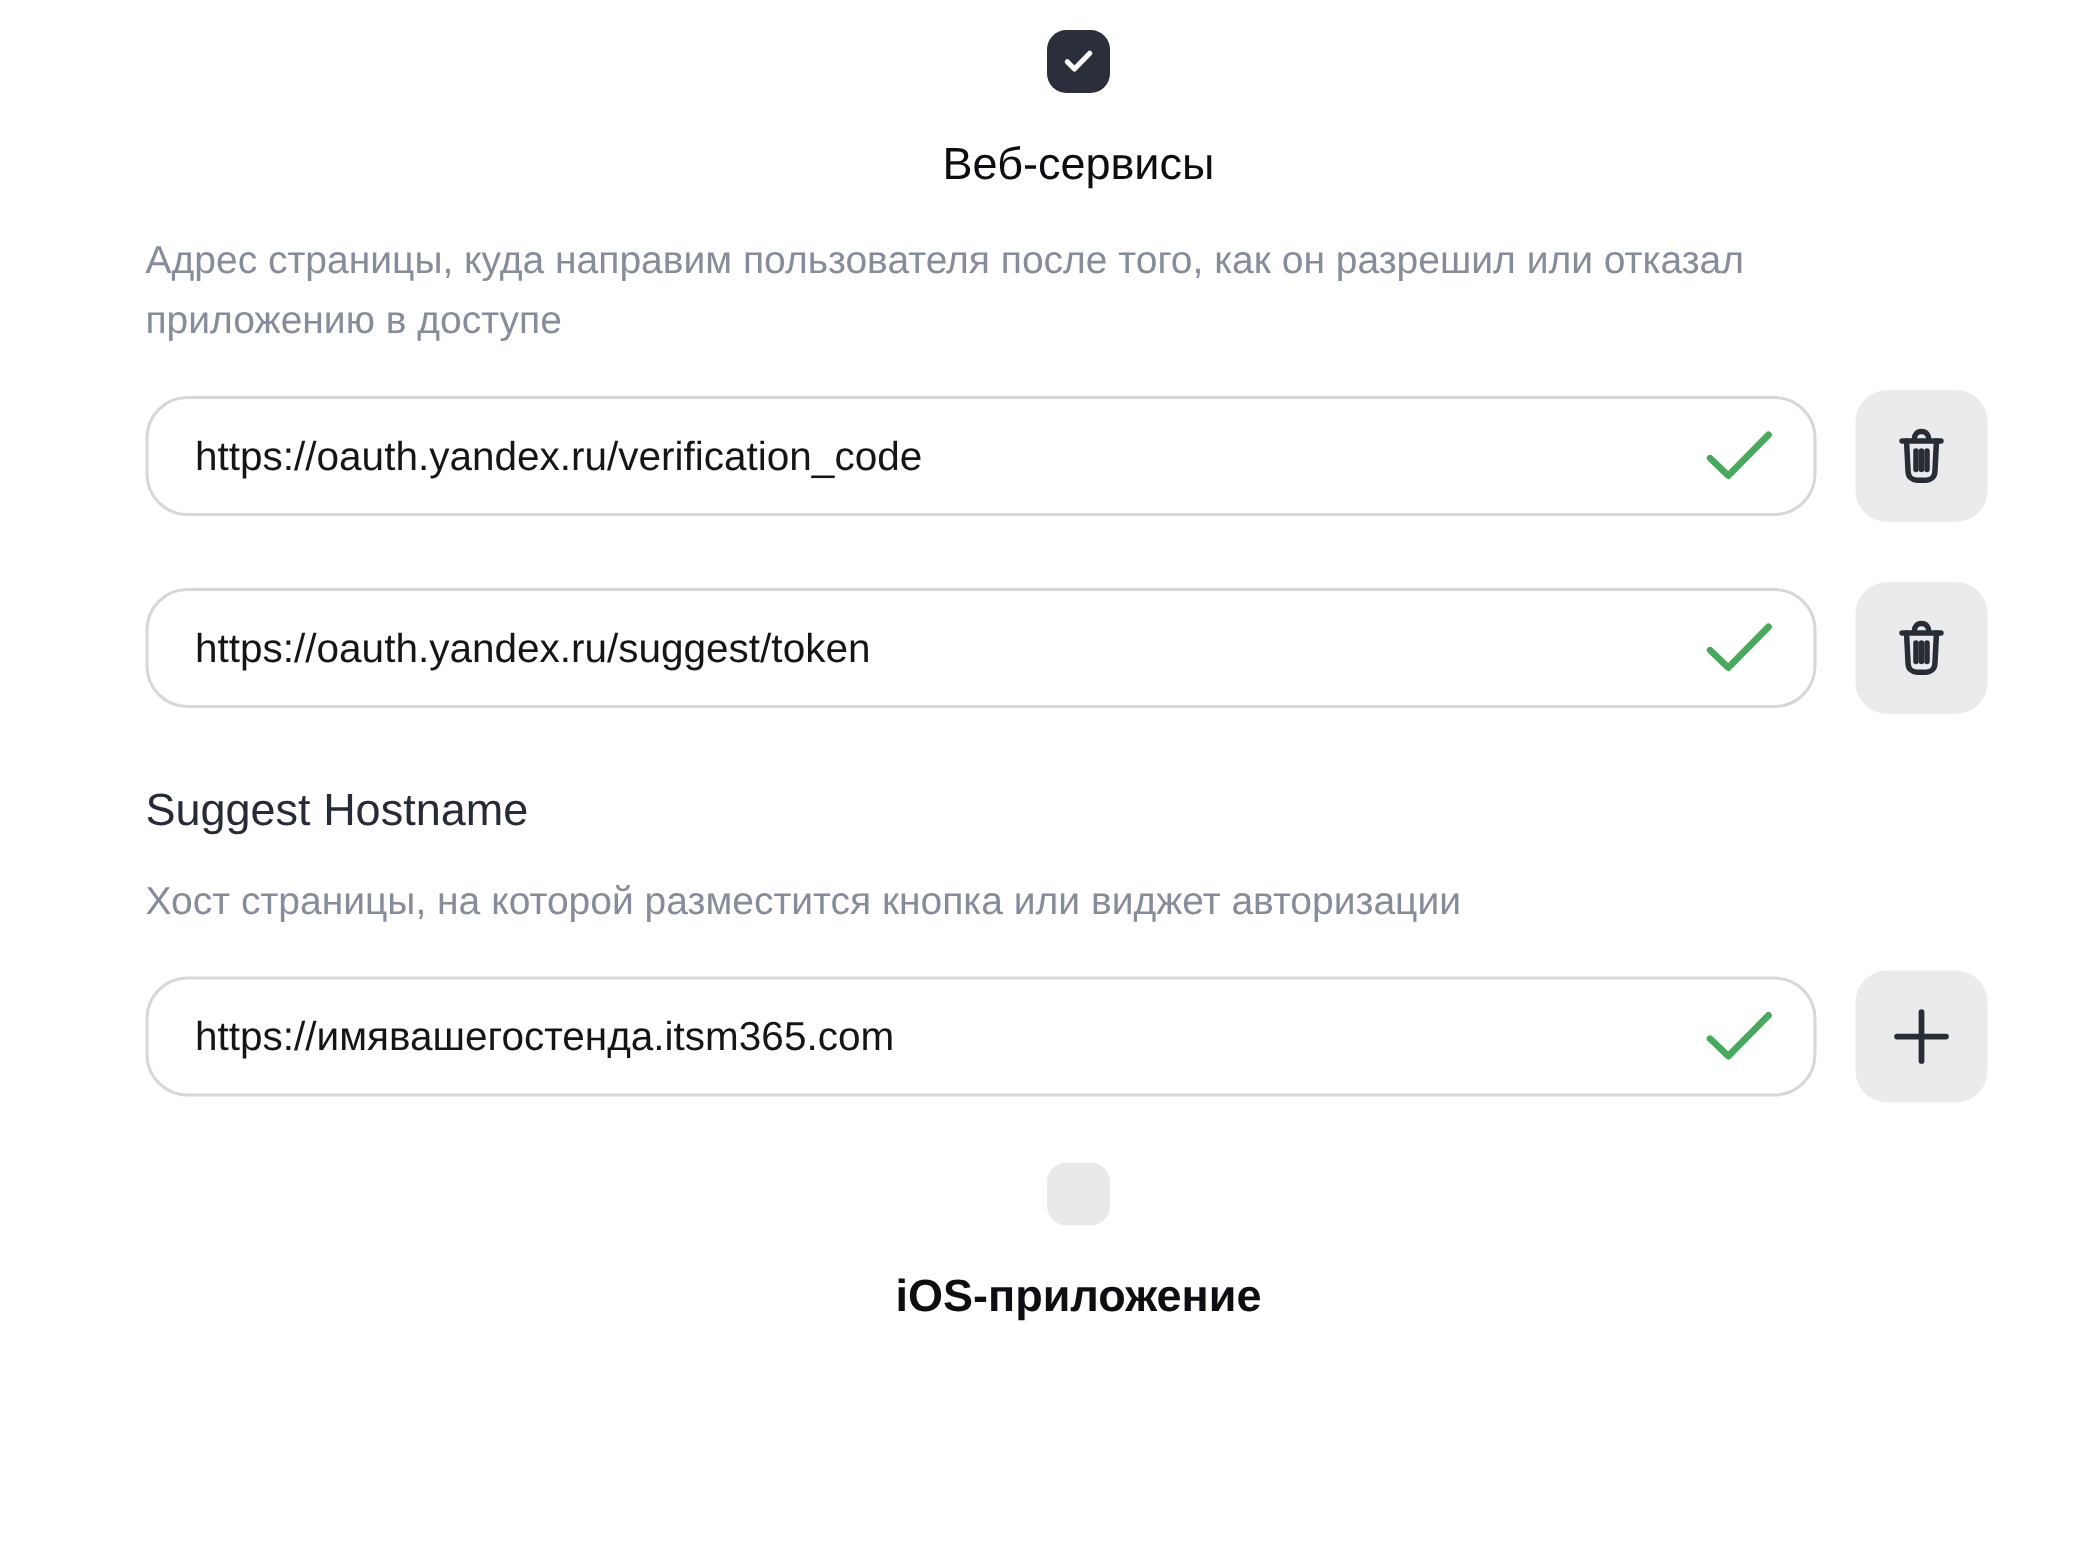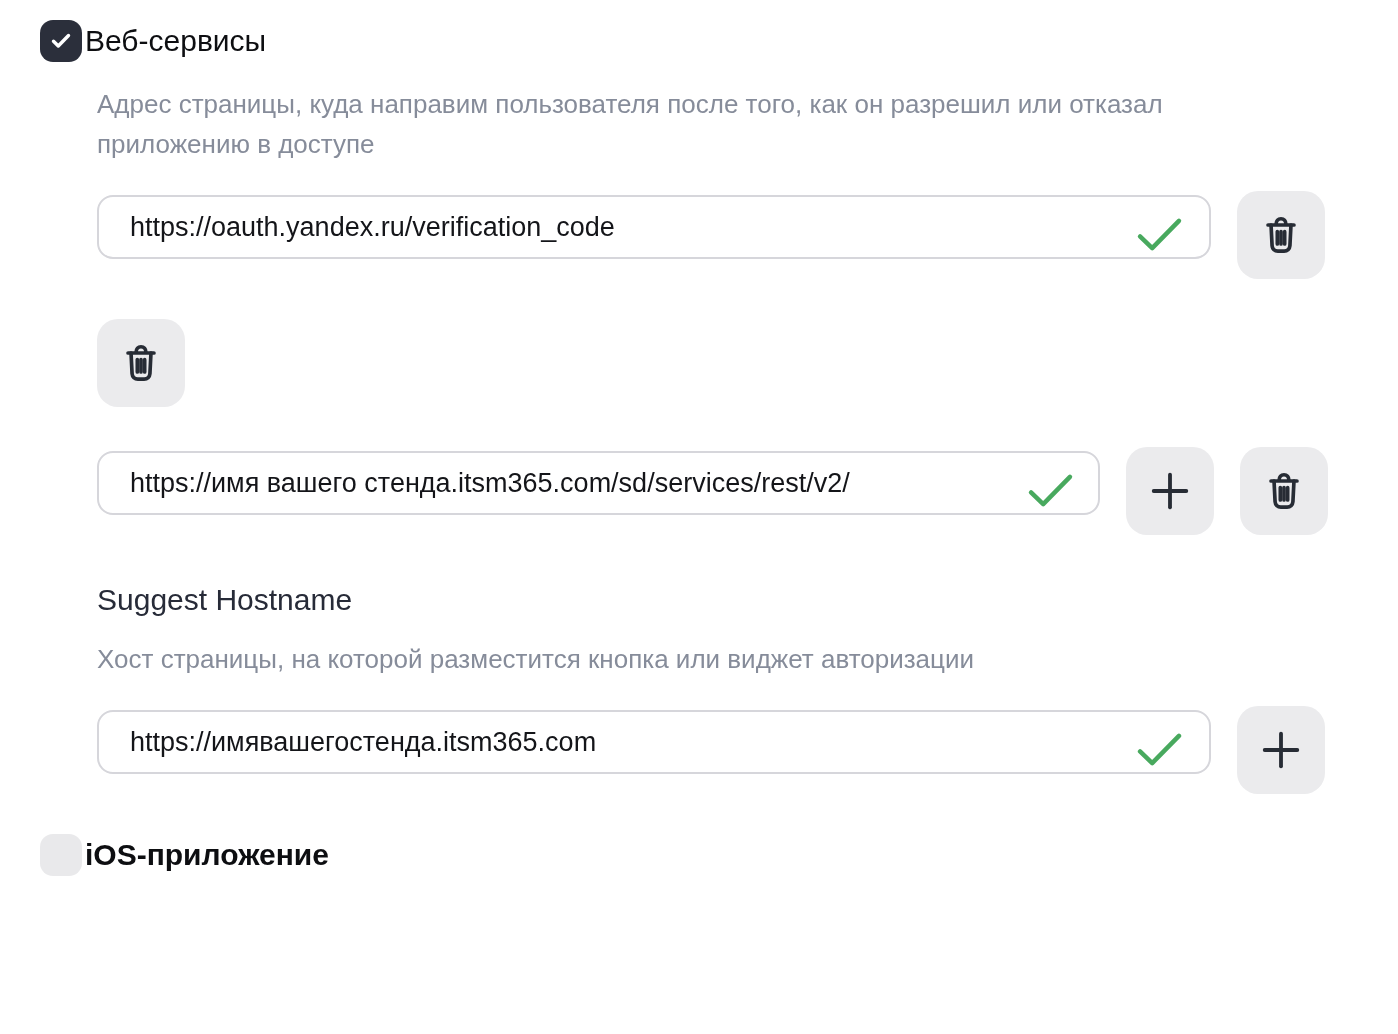--- a/index.html
+++ b/index.html
@@ -9,23 +9,25 @@
     color: #17181c;
     width: 1398px;
     height: 1034px;
     overflow: hidden;
   }
   .page { padding: 20px 0 0 40px; }
 
   
   .checkbox-row {
     display: flex;
-    gap: 3px;
+    align-items: center;
+    gap: 27px;
     cursor: pointer;
     margin-bottom: 0;
+    flex-direction: column;
   }
   .checkbox {
     width: 42px; height: 42px;
     border-radius: 13px;
     flex: none;
     display: flex; align-items: center; justify-content: center;
   }
   .checkbox.checked { background: #2b2f3b; }
   .checkbox.unchecked { background: #e9e9eb; }
   .checkbox-label {
@@ -60,23 +62,23 @@
   .input-row {
     display: flex;
     align-items: center;
     gap: 26px;
     height: 88px;
     margin-bottom: 40px;
   }
   .input-wrap { position: relative; flex: none; width: 1114px; height: 80px; }
   .input-wrap.short { width: 1003px; }
   .url-input {
-    width: 100%; height: 64px;
+    width: 100%; height: 80px;
     border: 2px solid #d6d6db;
-    border-radius: 16px;
+    border-radius: 28px;
     background: #ffffff;
     font-family: "Liberation Sans", "DejaVu Sans", sans-serif;
     font-size: 27px;
     color: #141519;
     padding: 0 92px 0 31px;
     outline: none;
   }
   .valid-check {
     position: absolute;
     right: 28px; top: 50%;
@@ -135,83 +137,61 @@
               <path d="M6.3 6.8 L6.9 18.6 C7 20.4 8.4 21.7 10.2 21.7 H13.8 C15.6 21.7 17 20.4 17.1 18.6 L17.7 6.8"></path>
               <path d="M9.9 10.6 V17.6"></path>
               <path d="M12 10.6 V17.6"></path>
               <path d="M14.1 10.6 V17.6"></path>
             </g>
           </svg>
         </button>
       </div>
 
       <div class="input-row">
+        <div class="input-wrap">
+          <input class="url-input" type="text" value="https://oauth.yandex.ru/suggest/token" style="">
+          <svg class="valid-check" viewBox="0 0 48 37">
+            <path d="M4 20 L16.5 32 L44 4" fill="none" stroke="#48a95e" stroke-width="4.6" stroke-linecap="round" stroke-linejoin="round"></path>
+          </svg>
+        </div>
         <button class="icon-btn">
           <svg width="42" height="44" viewBox="0 0 24 25">
             <g fill="none" stroke="#272c35" stroke-width="2.1" stroke-linecap="round" stroke-linejoin="round">
               <path d="M4.6 6.8 H19.4"></path>
               <path d="M9.2 6.3 C9.2 4.4 10.3 3.2 12 3.2 C13.7 3.2 14.8 4.4 14.8 6.3"></path>
               <path d="M6.3 6.8 L6.9 18.6 C7 20.4 8.4 21.7 10.2 21.7 H13.8 C15.6 21.7 17 20.4 17.1 18.6 L17.7 6.8"></path>
               <path d="M9.9 10.6 V17.6"></path>
               <path d="M12 10.6 V17.6"></path>
               <path d="M14.1 10.6 V17.6"></path>
             </g>
           </svg>
         </button>
       </div>
 
+    </div>
+
+    <h3 class="section-title title-suggest">Suggest Hostname</h3>
+    <p class="desc">Хост страницы, на которой разместится кнопка или виджет авторизации</p>
+
+    <div class="rows">
       <div class="input-row">
-        <div class="input-wrap short">
-          <input class="url-input" type="text" value="https://имя вашего стенда.itsm365.com/sd/services/rest/v2/" style="">
+        <div class="input-wrap">
+          <input class="url-input" type="text" value="https://имявашегостенда.itsm365.com" style="">
           <svg class="valid-check" viewBox="0 0 48 37">
             <path d="M4 20 L16.5 32 L44 4" fill="none" stroke="#48a95e" stroke-width="4.6" stroke-linecap="round" stroke-linejoin="round"></path>
           </svg>
         </div>
         <button class="icon-btn">
           <svg width="46" height="46" viewBox="0 0 24 24">
             <g fill="none" stroke="#272c35" stroke-width="2" stroke-linecap="round">
               <path d="M12 3.5 V20.5"></path>
               <path d="M3.5 12 H20.5"></path>
             </g>
           </svg>
         </button>
-        <button class="icon-btn">
-          <svg width="42" height="44" viewBox="0 0 24 25">
-            <g fill="none" stroke="#272c35" stroke-width="2.1" stroke-linecap="round" stroke-linejoin="round">
-              <path d="M4.6 6.8 H19.4"></path>
-              <path d="M9.2 6.3 C9.2 4.4 10.3 3.2 12 3.2 C13.7 3.2 14.8 4.4 14.8 6.3"></path>
-              <path d="M6.3 6.8 L6.9 18.6 C7 20.4 8.4 21.7 10.2 21.7 H13.8 C15.6 21.7 17 20.4 17.1 18.6 L17.7 6.8"></path>
-              <path d="M9.9 10.6 V17.6"></path>
-              <path d="M12 10.6 V17.6"></path>
-              <path d="M14.1 10.6 V17.6"></path>
-            </g>
-          </svg>
-        </button>
-      </div>
-    </div>
-
-    <h3 class="section-title title-suggest">Suggest Hostname</h3>
-    <p class="desc">Хост страницы, на которой разместится кнопка или виджет авторизации</p>
-
-    <div class="rows">
-      <div class="input-row">
-        <div class="input-wrap">
-          <input class="url-input" type="text" value="https://имявашегостенда.itsm365.com" style="">
-          <svg class="valid-check" viewBox="0 0 48 37">
-            <path d="M4 20 L16.5 32 L44 4" fill="none" stroke="#48a95e" stroke-width="4.6" stroke-linecap="round" stroke-linejoin="round"></path>
-          </svg>
-        </div>
-        <button class="icon-btn">
-          <svg width="46" height="46" viewBox="0 0 24 24">
-            <g fill="none" stroke="#272c35" stroke-width="2" stroke-linecap="round">
-              <path d="M12 3.5 V20.5"></path>
-              <path d="M3.5 12 H20.5"></path>
-            </g>
-          </svg>
-        </button>
       </div>
     </div>
 
   </div>
 
   <div class="app-toggles">
     <div class="checkbox-row">
       <span class="checkbox unchecked"></span>
       <span class="checkbox-label">iOS-приложение</span>
     </div>

